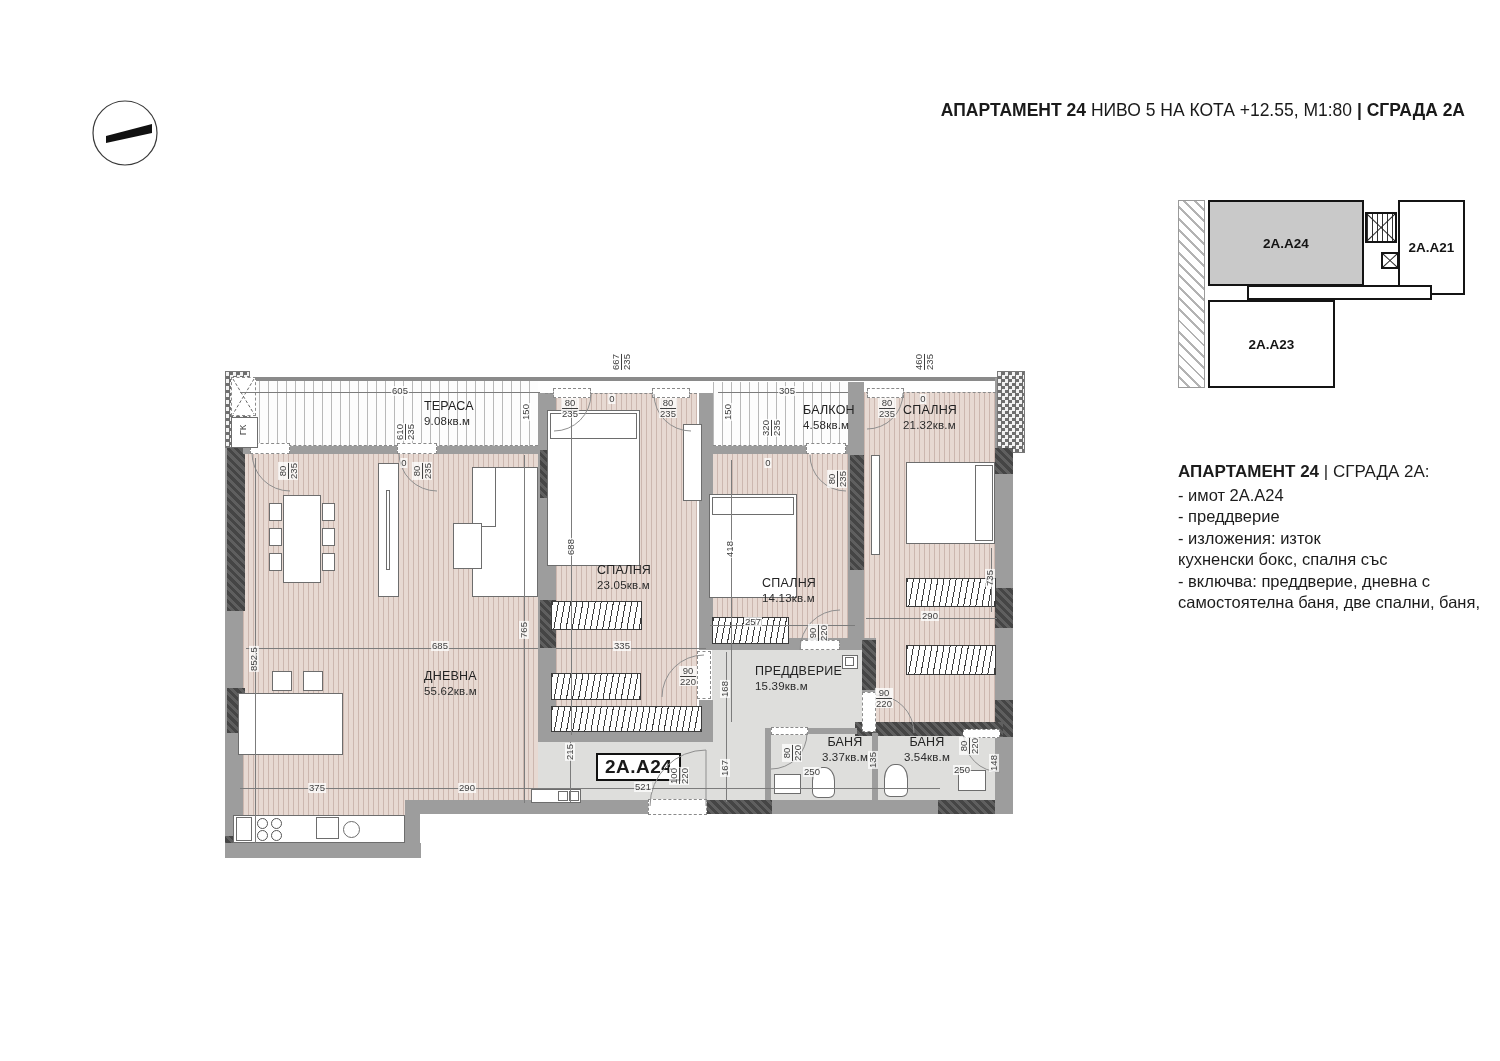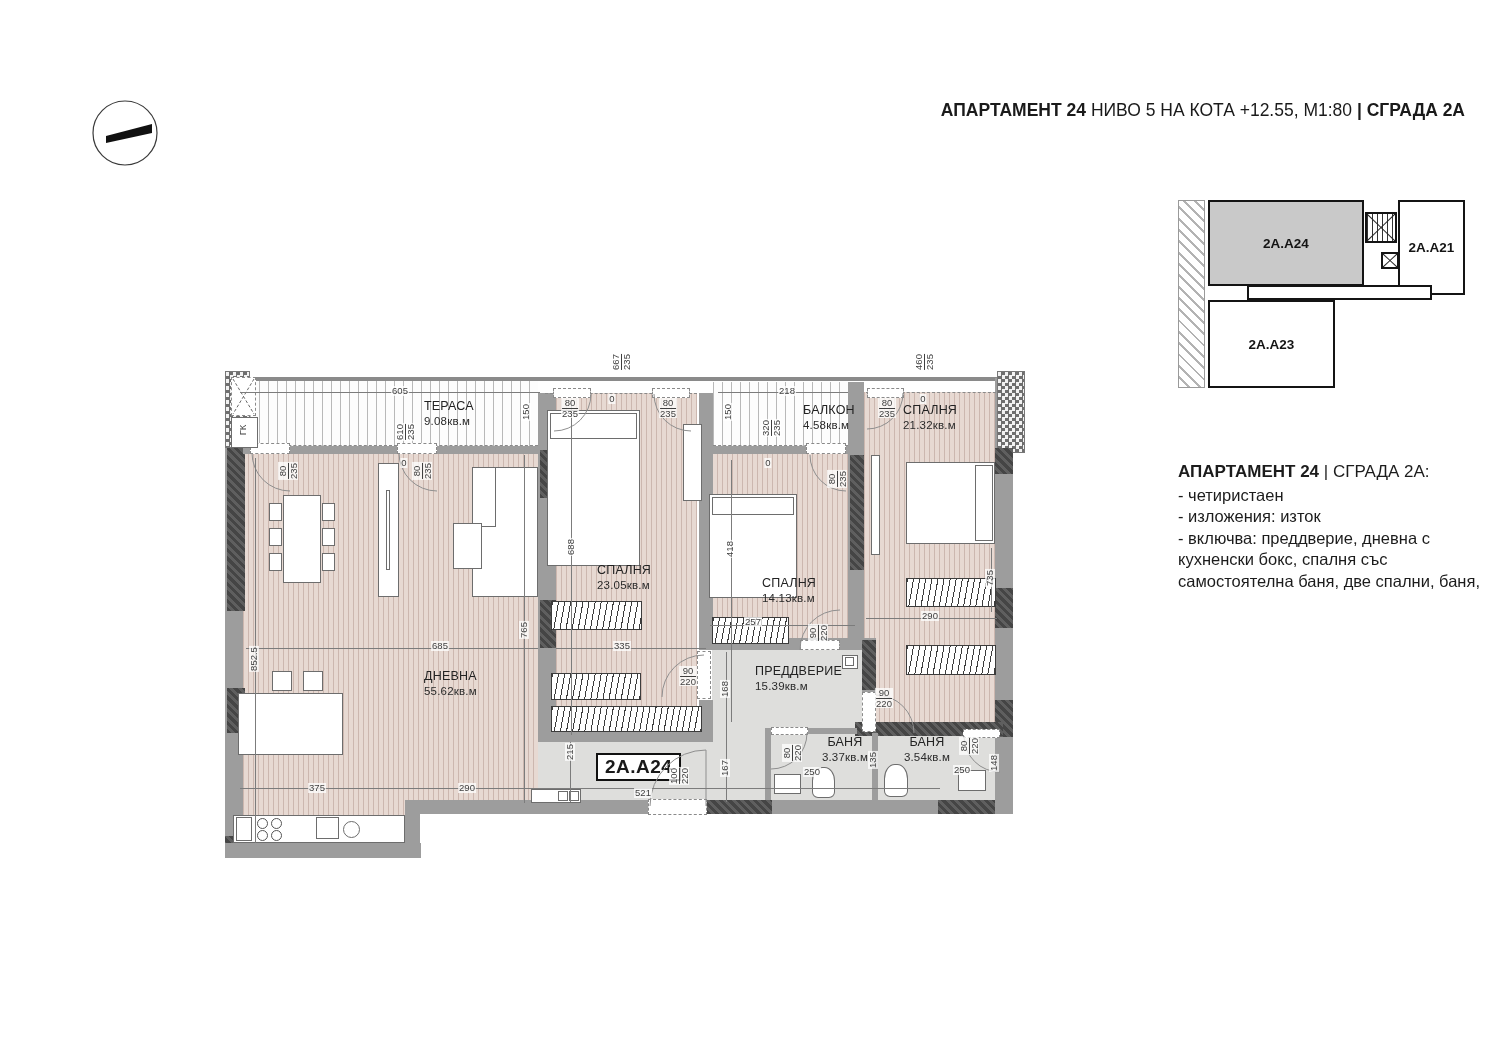--- a/index.html
+++ b/index.html
@@ -78,24 +78,25 @@
       </div>
     <div class="kp" style="left:30px;top:104px;width:127px;height:88px;">
         <span>2A.A23</span>
       </div>
     <div class="kp" style="left:69px;top:89px;width:185px;height:15px;"></div>
   </div>
 
   <div id="desc">
     <div class="h"><b>АПАРТАМЕНТ 24</b><span> | СГРАДА 2А:</span></div>
     <div id="desc-lines">
-        <div>- четиристаен</div>
+        <div>- имот 2А.А24</div>
+        <div>- преддверие</div>
         <div>- изложения: изток</div>
+        <div>кухненски бокс, спалня със</div>
         <div>- включва: преддверие, дневна с</div>
-        <div>кухненски бокс, спалня със</div>
         <div>самостоятелна баня, две спални, баня,</div>
       </div>
   </div>
 
   <div id="plan">
 
     <div class="abs floor-deck" style="left:232px;top:381px;width:306px;height:65px;"></div>
     <div class="abs floor-deck" style="left:713px;top:382px;width:135px;height:64px;"></div>
     <div class="abs floor-pink" style="left:243px;top:450px;width:295px;height:352px;"></div>
     <div class="abs floor-pink" style="left:243px;top:802px;width:162px;height:41px;"></div>
@@ -269,21 +270,21 @@
       </div>
       <div class="room-label center" style="left: 927px; top: 735px; z-index: 6;">
         <div>БАНЯ</div>
         <div class="area">3.54кв.м</div>
       </div>
       <div class="dim" style="left: 400px; top: 391px; z-index: 5;">605</div>
       <div class="dim v" style="left: 621px; top: 362px; z-index: 5;"><span class="frac">
           <span>667</span>
           <span class="b">235</span>
         </span></div>
-      <div class="dim" style="left: 787px; top: 391px; z-index: 5;">218</div>
+      <div class="dim" style="left: 787px; top: 391px; z-index: 5;">305</div>
       <div class="dim v" style="left: 924px; top: 362px; z-index: 5;"><span class="frac">
           <span>460</span>
           <span class="b">235</span>
         </span></div>
       <div class="dim v" style="left: 526px; top: 412px; z-index: 5;">150</div>
       <div class="dim v" style="left: 728px; top: 412px; z-index: 5;">150</div>
       <div class="dim v" style="left: 405px; top: 432px; z-index: 5;"><span class="frac">
           <span>610</span>
           <span class="b">235</span>
         </span></div>
@@ -350,21 +351,21 @@
       <div class="dim v" style="left: 969px; top: 746px; z-index: 5;"><span class="frac">
           <span>80</span>
           <span class="b">220</span>
         </span></div>
       <div class="dim" style="left: 812px; top: 772px; z-index: 5;">250</div>
       <div class="dim" style="left: 962px; top: 770px; z-index: 5;">250</div>
       <div class="dim v" style="left: 873px; top: 760px; z-index: 5;">135</div>
       <div class="dim v" style="left: 994px; top: 763px; z-index: 5;">148</div>
       <div class="dim" style="left: 317px; top: 788px; z-index: 5;">375</div>
       <div class="dim" style="left: 467px; top: 788px; z-index: 5;">290</div>
-      <div class="dim" style="left: 643px; top: 787px; z-index: 5; margin-top: 6px;">521</div>
+      <div class="dim" style="left: 643px; top: 787px; z-index: 5;">521</div>
       <div class="dim v" style="left: 679px; top: 776px; z-index: 5;"><span class="frac">
           <span>100</span>
           <span class="b">220</span>
         </span></div>
       <div class="dim v" style="left: 243px; top: 430px; z-index: 5;">ГК</div>
       <div class="dimline" style="left: 240px; top: 392px; width: 300px; height: 1px; z-index: 4;"></div>
       <div class="dimline" style="left: 718px; top: 392px; width: 130px; height: 1px; z-index: 4;"></div>
       <div class="dimline" style="left: 246px; top: 648px; width: 292px; height: 1px; z-index: 4;"></div>
       <div class="dimline" style="left: 556px; top: 648px; width: 150px; height: 1px; z-index: 4;"></div>
       <div class="dimline" style="left: 710px; top: 625px; width: 145px; height: 1px; z-index: 4;"></div>

